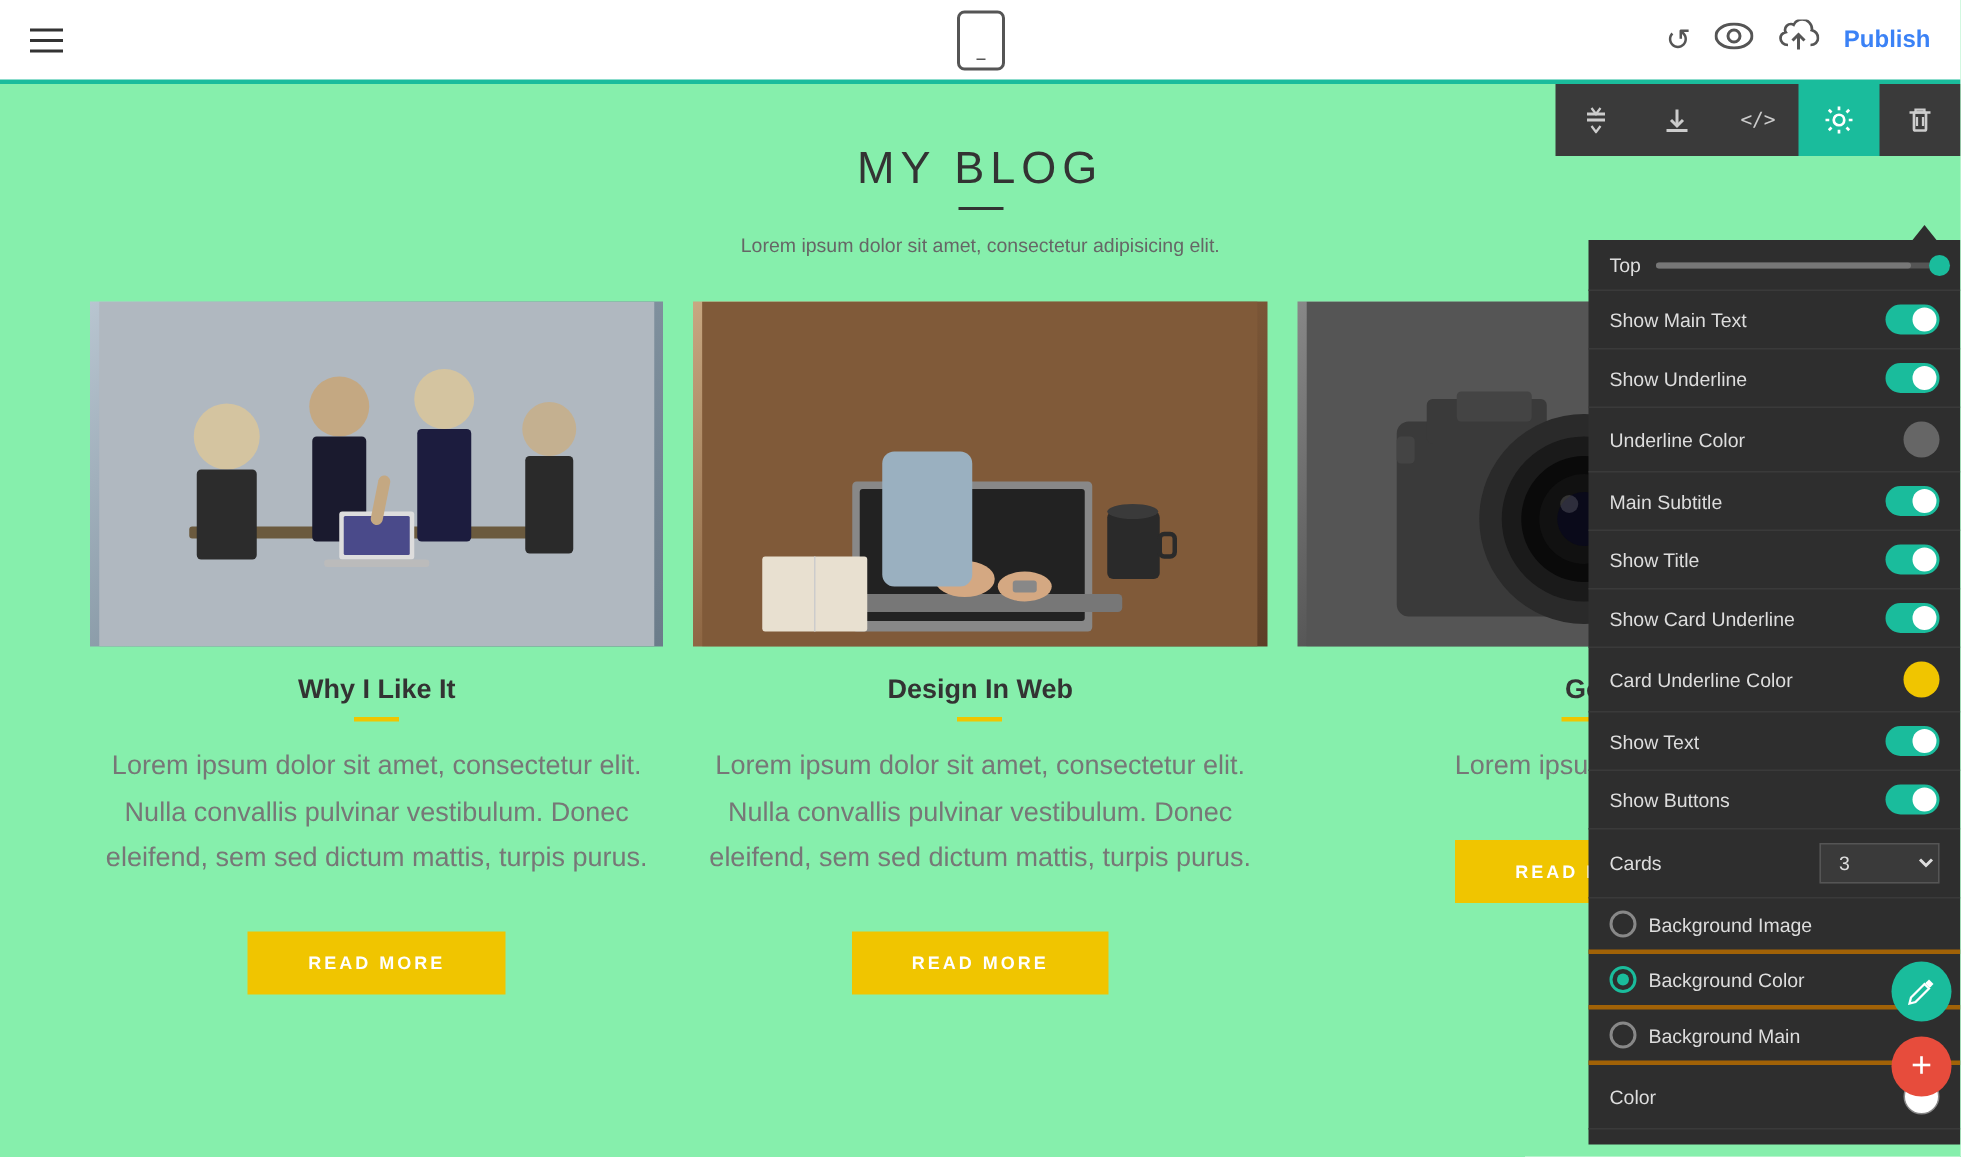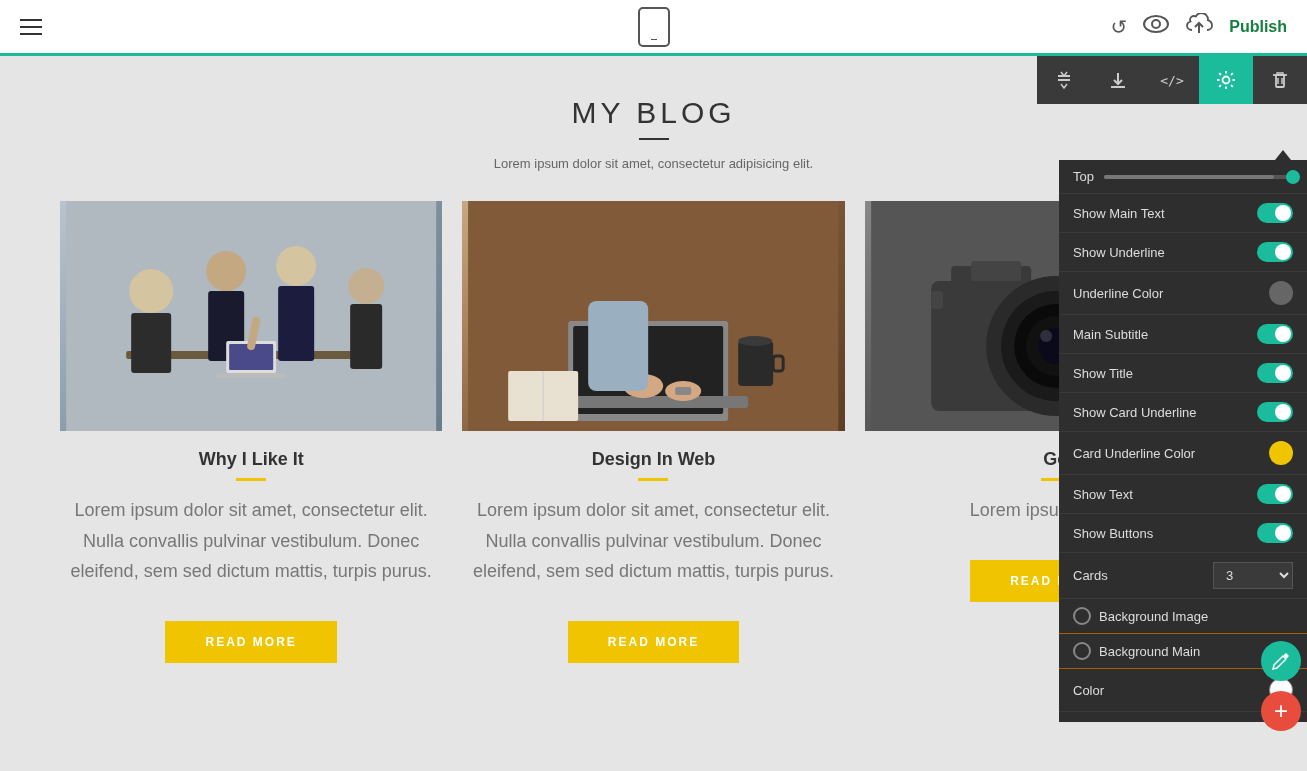--- a/index.html
+++ b/index.html
@@ -25,21 +25,21 @@
     .mobile-icon::after { content: ''; display: block; width: 6px; height: 1px; background: #555; position: absolute; bottom: 5px; }
     .header-right { display: flex; align-items: center; gap: 16px; }
     .undo-icon { font-size: 20px; color: #555; cursor: pointer; }
     .eye-icon { font-size: 20px; color: #555; cursor: pointer; }
     .cloud-icon { font-size: 20px; color: #555; cursor: pointer; }
     .publish-btn {
       background: transparent;
       border: none;
       font-size: 16px;
       font-weight: 600;
-      color: #15803d;
+      color: #3b82f6;
       cursor: pointer;
       display: flex;
       align-items: center;
       gap: 6px;
     }
 
     
     .toolbar-strip {
       position: absolute;
       top: 56px;
@@ -63,21 +63,21 @@
     .toolbar-btn.active { background: #1abc9c; color: #fff; }
 
     
     .main-content {
       position: absolute;
       top: 56px;
       left: 0;
       right: 0;
       bottom: 0;
       overflow: hidden;
-      background: #e5e5e5;
+      background: #86efac;
     }
 
     
     .blog-section {
       padding: 40px 60px 20px;
       text-align: center;
     }
     .blog-title {
       font-size: 30px;
       font-weight: 300;
@@ -269,21 +269,21 @@
       width: 80px;
       cursor: pointer;
     }
 
     
     .radio-row {
       display: flex;
       align-items: center;
       padding: 8px 14px;
       gap: 8px;
-      border-bottom: 1px solid #a16207;
+      border-bottom: 3px solid #a16207;
       cursor: pointer;
     }
     .radio-circle {
       width: 18px;
       height: 18px;
       border-radius: 50%;
       border: 2px solid #888;
       flex-shrink: 0;
       display: flex;
       align-items: center;
@@ -590,20 +590,24 @@
         <option>2</option>
         <option>4</option>
       </select>
     </div>
 
     <div class="radio-row">
       <div class="radio-circle"></div>
       <span class="radio-label">Background Image</span>
     </div>
 
+    <div class="radio-row">
+      <div class="radio-circle selected"></div>
+      <span class="radio-label">Background Color</span>
+    </div>
 
     <div class="radio-row">
       <div class="radio-circle"></div>
       <span class="radio-label">Background Main</span>
     </div>
 
     <div class="setting-row">
       <span class="setting-label">Color</span>
       <div class="color-swatch" style="background:#fff;border:1px solid #888;"></div>
     </div>

